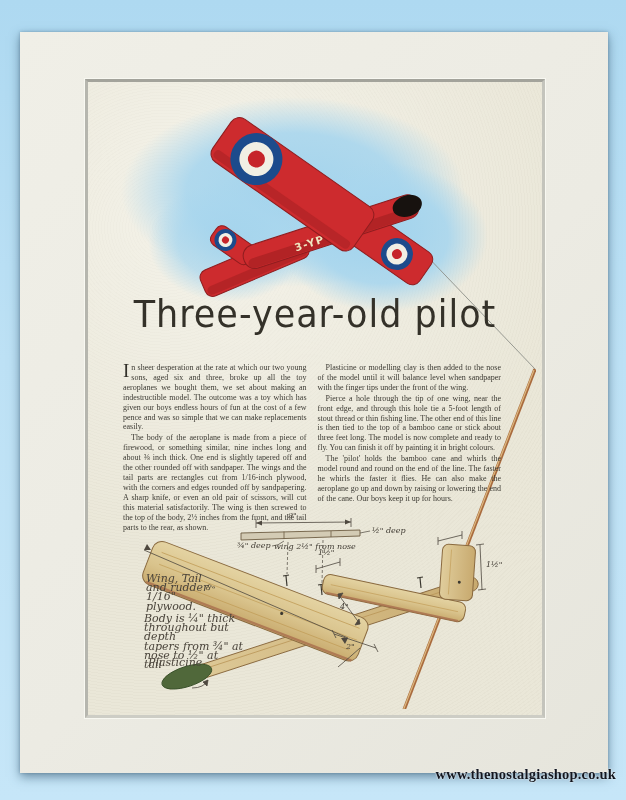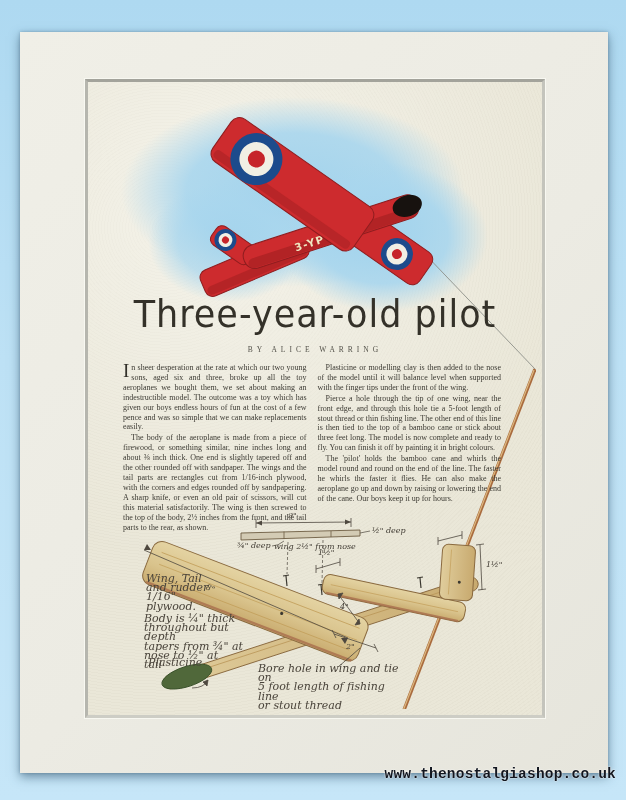--- a/index.html
+++ b/index.html
@@ -51,21 +51,21 @@
     position:absolute;font-family:"DejaVu Serif",serif;font-style:italic;
     font-size:11px;line-height:9.2px;color:#49433a;white-space:pre-line;
   }
   .dim{
     position:absolute;font-family:"DejaVu Serif",serif;font-style:italic;
     font-size:8px;color:#3f3a32;white-space:nowrap;
   }
   .rot8{transform:rotate(23deg);}
   .watermark{
     position:absolute;right:10px;top:766px;
-    font-family:Liberation Mono, monospace;font-weight:bold;font-size:14.5px;
+    font-family:Liberation Serif, serif;font-weight:bold;font-size:14.5px;
     color:#12161f;letter-spacing:.2px;
     text-shadow:0 0 2px rgba(255,255,255,.85),0 0 1px rgba(255,255,255,.9);
   }
 </style>
 </head>
 <body>
 
 <div class="mat">
   <div class="window">
     <div class="page">
@@ -226,29 +226,28 @@
 
           <g stroke="#4e483f" stroke-width="0.8" fill="none">
             <path d="M104,606 Q116,606 120,598"></path>
             <polygon points="120,598 115,600 119,604" fill="#4e483f"></polygon>
             <path d="M250,585 Q262,575 272,566"></path>
           </g>
         </g>
       </svg>
 
       <div class="page-title">Three-year-old pilot</div>
-      <div class="byline">BY ALICE WARRING</div>
 
       <div class="columns">
         <div class="col">
           <p><span class="dropcap">I</span><span>n sheer desperation at the rate at which our two young sons, aged six and three, broke up all the toy aeroplanes we bought them, we set about making an indestructible model. The outcome was a toy which has given our boys endless hours of fun at the cost of a few pence and was so simple that we can make replacements easily.</span></p>
           <p class="indent">The body of the aeroplane is made from a piece of firewood, or something similar, nine inches long and about ⅜ inch thick. One end is slightly tapered off and the other rounded off with sandpaper. The wings and the tail parts are rectangles cut from 1/16-inch plywood, with the corners and edges rounded off by sandpapering. A sharp knife, or even an old pair of scissors, will cut this material satisfactorily. The wing is then screwed to the top of the body, 2½ inches from the front, and the tail parts to the rear, as shown.</p>
         </div>
         <div class="col">
-          <p class="indent">Plasticine or modelling clay is then added to the nose of the model until it will balance level when supported with the finger tips under the front of the wing.</p>
+          <p class="indent">Plasticine or modelling clay is then added to the nose of the model until it will balance level when sandpaper with the finger tips under the front of the wing.</p>
           <p class="indent">Pierce a hole through the tip of one wing, near the front edge, and through this hole tie a 5-foot length of stout thread or thin fishing line. The other end of this line is then tied to the top of a bamboo cane or stick about three feet long. The model is now complete and ready to fly. You can finish it off by painting it in bright colours.</p>
           <p class="indent">The 'pilot' holds the bamboo cane and whirls the model round and round on the end of the line. The faster he whirls the faster it flies. He can also make the aeroplane go up and down by raising or lowering the end of the cane. Our boys keep it up for hours.</p>
         </div>
       </div>
 
       <div class="dim" style="left:200px;top:429px;">9"</div>
       <div class="dim" style="left:284px;top:444px;">½" deep</div>
       <div class="dim" style="left:149px;top:459px;">¾" deep</div>
       <div class="dim" style="left:186px;top:460px;">wing 2½" from nose</div>
       <div class="dim rot8" style="left:118px;top:502px;">8"</div>
@@ -259,21 +258,18 @@
 
       <div class="hand" style="left:58px;top:492px;width:72px;">Wing, Tail
 and rudder
 1/16" plywood.</div>
       <div class="hand" style="left:56px;top:532px;width:100px;">Body is ¼" thick
 throughout but depth
 tapers from ¾" at
 nose to ½" at
 tail</div>
       <div class="hand" style="left:60px;top:576px;">Plasticine</div>
-      <div class="hand" style="left:170px;top:582px;width:150px;">Bore hole in wing and tie on
-5 foot length of fishing line
-or stout thread</div>
 
     </div>
   </div>
 </div>
 
 <div class="watermark">www.thenostalgiashop.co.uk</div>
 
 </body></html>

